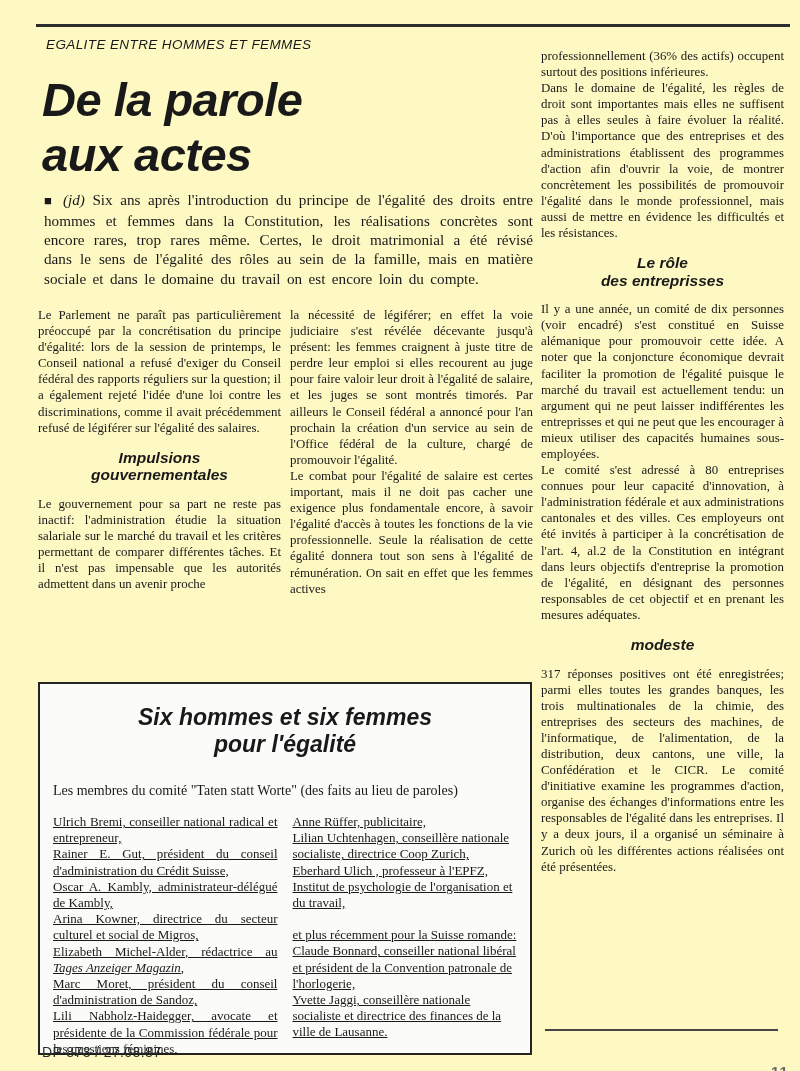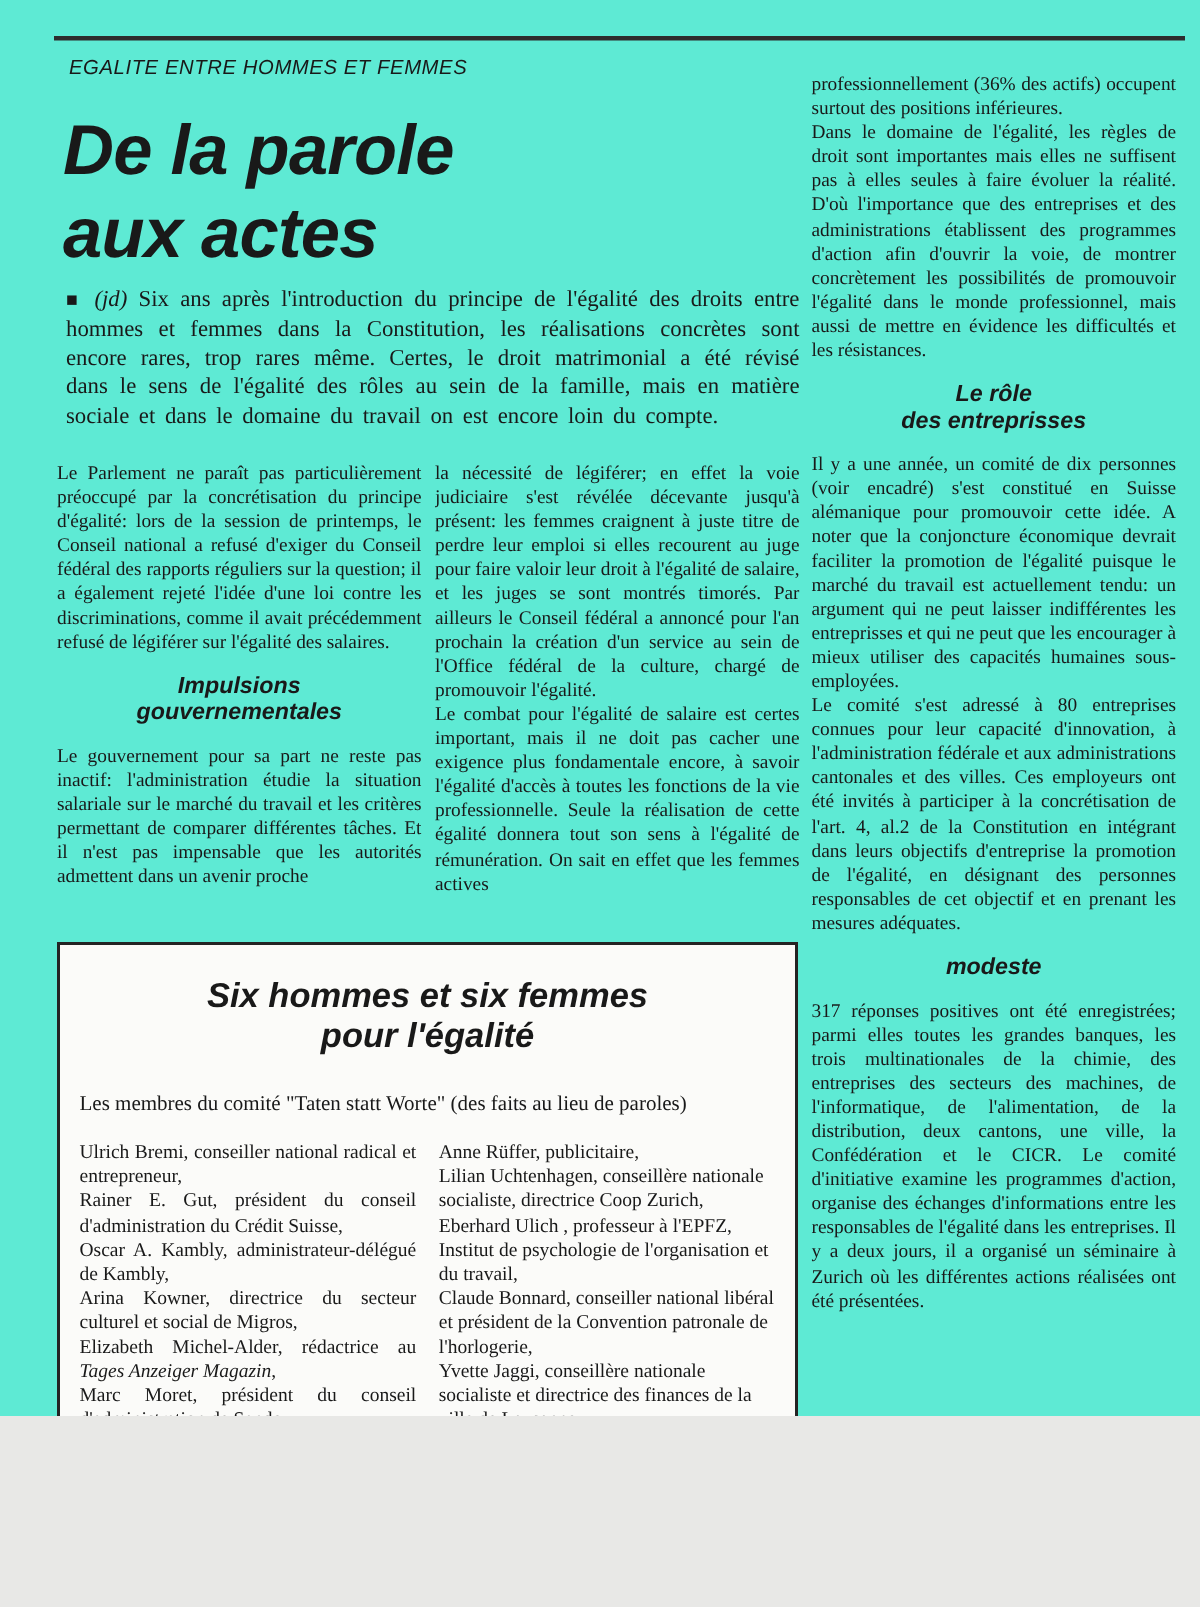--- a/index.html
+++ b/index.html
@@ -1,20 +1,20 @@
 <!DOCTYPE html>
 <html lang="fr"><head>
 <meta charset="utf-8">
 <style>
   html,body{margin:0;padding:0;background:#e8e8e6;}
   .page{
     position:relative;
-    width:800px;height:944px;
+    width:800px;height:1071px;
     margin:0 auto;
-    background:#5eead4;
+    background:#fef9c3;
     overflow:hidden;
     color:#191919;
     font-family:"Liberation Serif", serif;
   }
   .top-rule{
     position:absolute;left:36px;top:24px;width:754px;height:3px;
     background:#2d2d2d;
   }
   .kicker{
     position:absolute;left:46px;top:37px;width:500px;
@@ -46,38 +46,38 @@
   .col-right{left:541px;top:48px; height:976px;}
   .subhead{
     margin:13px 0 12px;
     font-family:Liberation Sans, sans-serif;
     font-style:italic;font-weight:bold;
     font-size:15.5px;line-height:17.5px;
     text-align:center;
   }
   .subhead span{display:block;}
   .box{
-    position:absolute;left:38px;top:628px;width:494px;height:373px;
+    position:absolute;left:38px;top:682px;width:494px;height:373px;
     box-sizing:border-box;border:2px solid #242424;
     background:#fbfbf9;
   }
   .box-title{
     margin:20px 10px 0;
     font-family:"Liberation Sans", sans-serif;
     font-style:italic;font-weight:bold;
     font-size:23px;line-height:26.5px;
     text-align:center;
   }
   .box-title span{display:block;}
   .box-intro{
     margin:25px 13px 0;
     font-size:14px;line-height:17px;
   }
   .box-cols{display:flex;gap:15px;margin:15px 13px 0;}
-  .box-col{flex:1;font-size:13px;line-height:16.2px;}
+  .box-col{flex:1;font-size:13px;line-height:16.2px;text-decoration:underline;}
   .box-col.justify{text-align:justify;}
   .member{margin:0;}
   .member.spaced{margin-top:16px;}
   .member em{font-style:italic;}
   .bottom-rule{
     position:absolute;left:545px;top:1029px;width:233px;height:2px;
     background:#454545;
   }
   .footer{
     position:absolute;left:42px;top:1044px;
@@ -148,20 +148,21 @@
         <p class="member"><span>Oscar A. Kambly, administrateur-délégué de Kambly,</span><em></em><span></span></p>
         <p class="member"><span>Arina Kowner, directrice du secteur culturel et social de Migros,</span><em></em><span></span></p>
         <p class="member"><span>Elizabeth Michel-Alder, rédactrice au </span><em>Tages Anzeiger Magazin</em><span>,</span></p>
         <p class="member"><span>Marc Moret, président du conseil d'administration de Sandoz,</span><em></em><span></span></p>
         <p class="member"><span>Lili Nabholz-Haidegger, avocate et présidente de la Commission fédérale pour les questions féminines,</span><em></em><span></span></p>
       </div>
       <div class="box-col">
         <p class="member"><span>Anne Rüffer, publicitaire,</span><em></em><span></span></p>
         <p class="member"><span>Lilian Uchtenhagen, conseillère nationale socialiste, directrice Coop Zurich,</span><em></em><span></span></p>
         <p class="member"><span>Eberhard Ulich , professeur à l'EPFZ, Institut de psychologie de l'organisation et du travail,</span><em></em><span></span></p>
+        <p class="member spaced"><span>et plus récemment pour la Suisse romande:</span><em></em><span></span></p>
         <p class="member"><span>Claude Bonnard, conseiller national libéral et président de la Convention patronale de l'horlogerie,</span><em></em><span></span></p>
         <p class="member"><span>Yvette Jaggi, conseillère nationale socialiste et directrice des finances de la ville de Lausanne.</span><em></em><span></span></p>
       </div>
     </div>
   </div>
 
   <div class="bottom-rule"></div>
 
   <div class="footer">DP 873 / 27.08.87</div>
 

